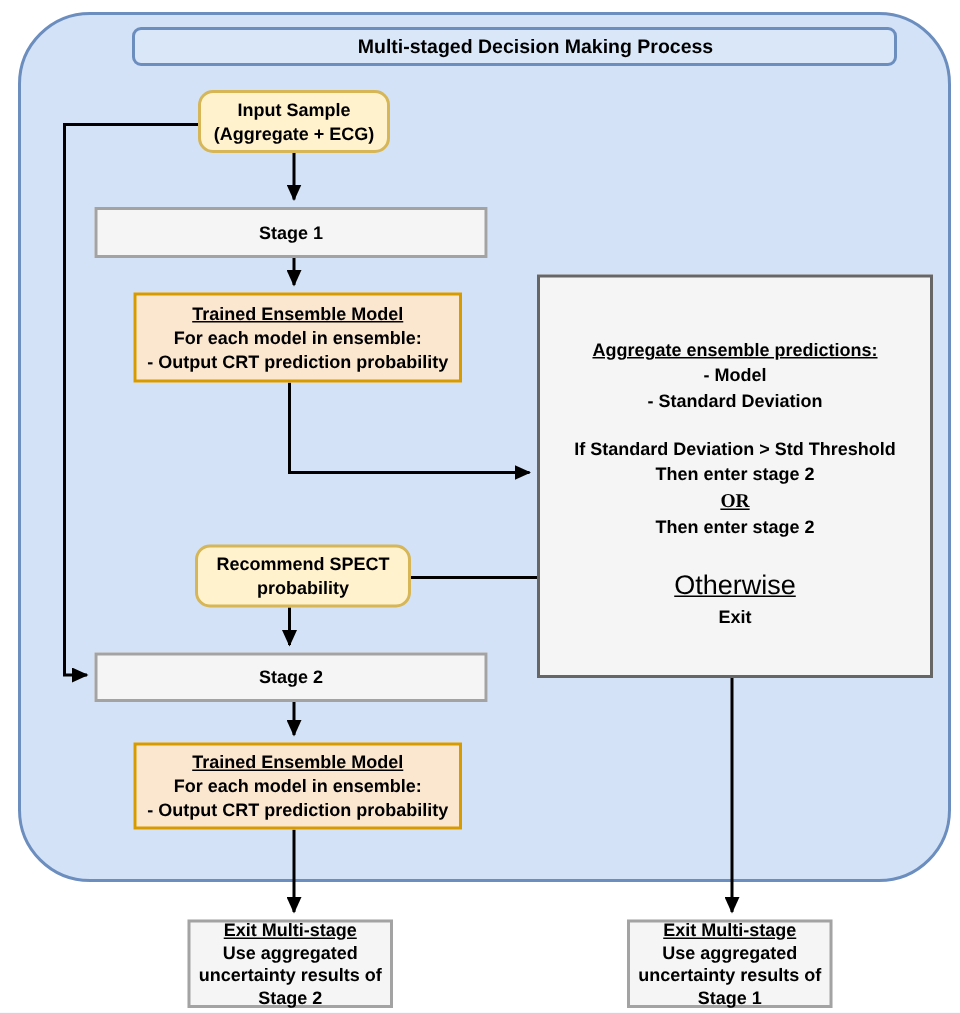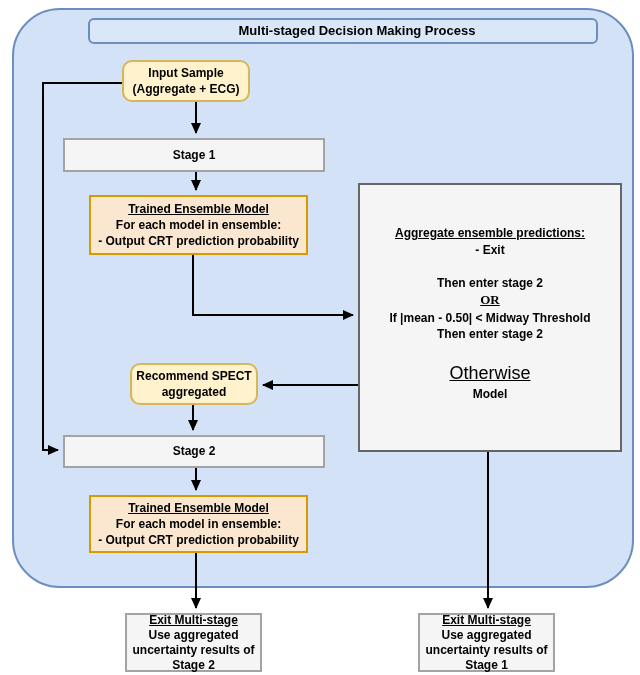--- a/index.html
+++ b/index.html
@@ -56,51 +56,52 @@
     <path d="M196,172 L196,190" stroke="#000" stroke-width="2" fill="none" marker-end="url(#ah)"></path>
     <path d="M193,255 L193,315 L353,315" stroke="#000" stroke-width="2" fill="none" marker-end="url(#ah)"></path>
     <path d="M358,385 L263,385" stroke="#000" stroke-width="2" fill="none" marker-end="url(#ah)"></path>
     <path d="M193,405 L193,430" stroke="#000" stroke-width="2" fill="none" marker-end="url(#ah)"></path>
     <path d="M132,83 L43,83 L43,450 L58,450" stroke="#000" stroke-width="2" fill="none" marker-end="url(#ah)"></path>
     <path d="M196,468 L196,490" stroke="#000" stroke-width="2" fill="none" marker-end="url(#ah)"></path>
     <path d="M196,553 L196,608" stroke="#000" stroke-width="2" fill="none" marker-end="url(#ah)"></path>
     <path d="M488,452 L488,608" stroke="#000" stroke-width="2" fill="none" marker-end="url(#ah)"></path>
   </svg>
 
-  <div class="box yellow" style="left:122px;top:60px;width:128px;height:42px;">
+  <div class="box yellow" style="left:132px;top:60px;width:128px;height:42px;">
     <span>Input Sample</span>
     <span>(Aggregate + ECG)</span>
   </div>
 
   <div class="box gray" style="left:63px;top:138px;width:262px;height:34px;">
     <span>Stage 1</span>
   </div>
 
   <div class="box orange" style="left:89px;top:195px;width:219px;height:60px;">
     <span class="u">Trained Ensemble Model</span>
     <span>For each model in ensemble:</span>
     <span>- Output CRT prediction probability</span>
   </div>
 
   <div class="box bigbox">
     <span class="u">Aggregate ensemble predictions:</span>
-    <span>- Exit</span>
+    <span>- Model</span>
+    <span>- Standard Deviation</span>
     <span class="spacer"></span>
+    <span>If Standard Deviation &gt; Std Threshold</span>
     <span>Then enter stage 2</span>
     <span class="or">OR</span>
-    <span>If |mean - 0.50| &lt; Midway Threshold</span>
     <span>Then enter stage 2</span>
     <span class="spacer"></span>
     <span class="otherwise">Otherwise</span>
-    <span>Model</span>
+    <span>Exit</span>
   </div>
 
-  <div class="box yellow" style="left:130px;top:363px;width:128px;height:42px;">
+  <div class="box yellow" style="left:130px;top:363px;width:144px;height:42px;">
     <span>Recommend SPECT</span>
-    <span>aggregated</span>
+    <span>probability</span>
   </div>
 
   <div class="box gray" style="left:63px;top:435px;width:262px;height:33px;">
     <span>Stage 2</span>
   </div>
 
   <div class="box orange" style="left:89px;top:495px;width:219px;height:58px;">
     <span class="u">Trained Ensemble Model</span>
     <span>For each model in ensemble:</span>
     <span>- Output CRT prediction probability</span>

